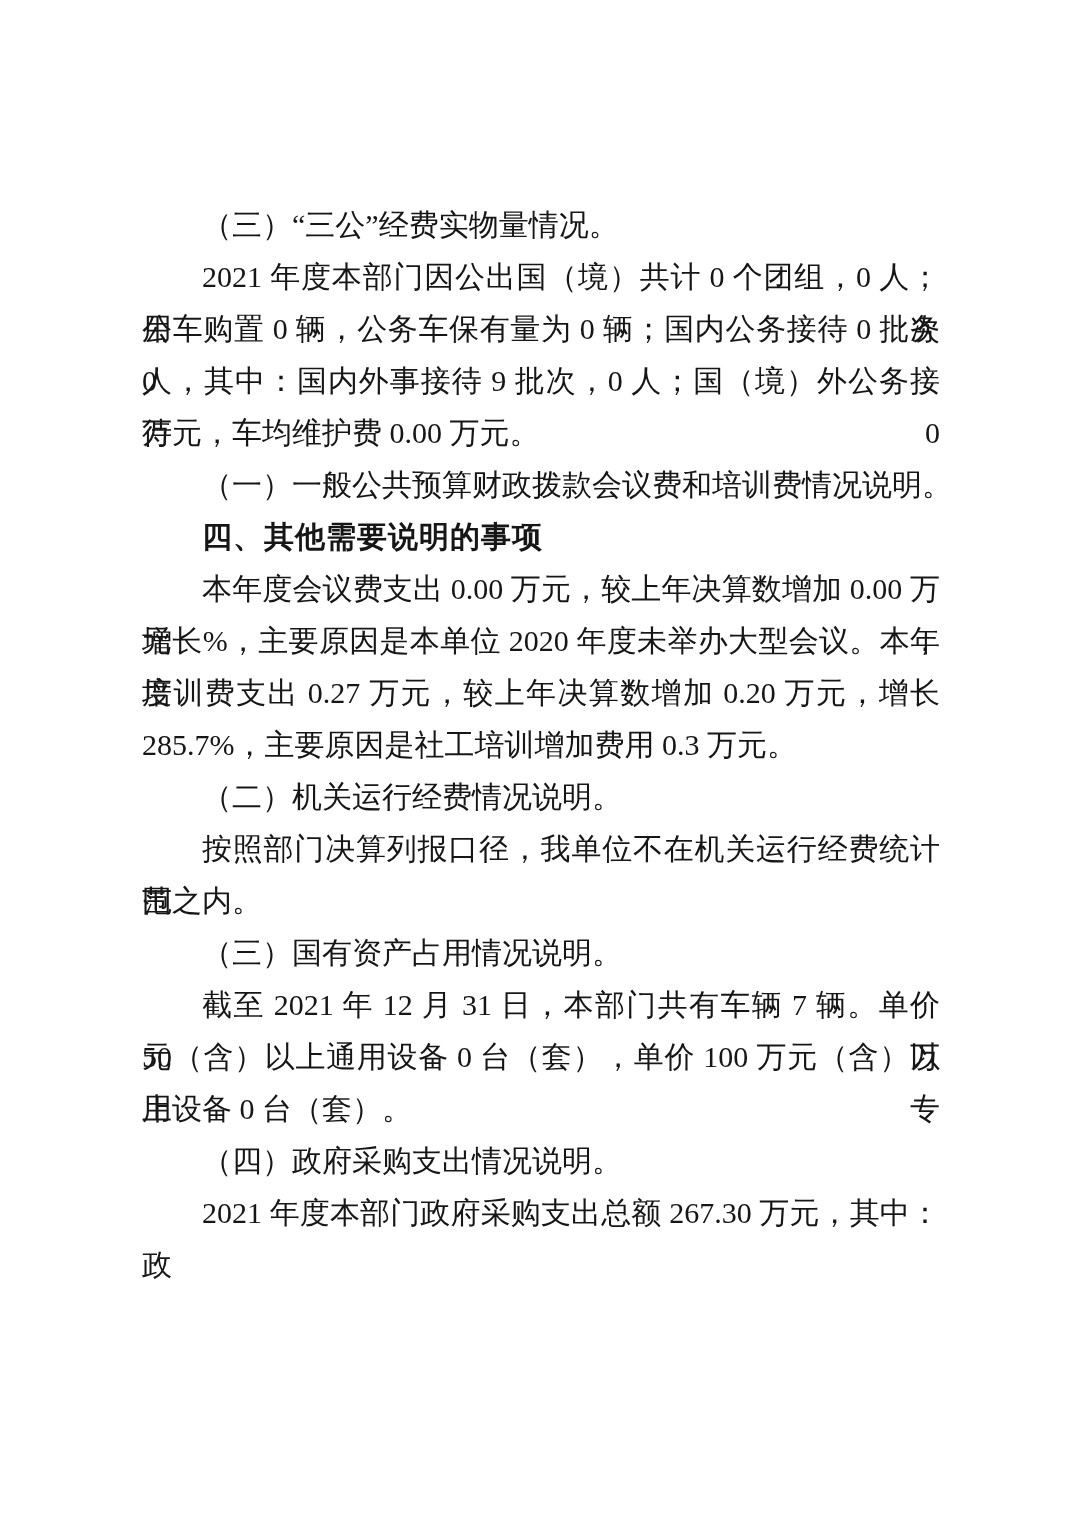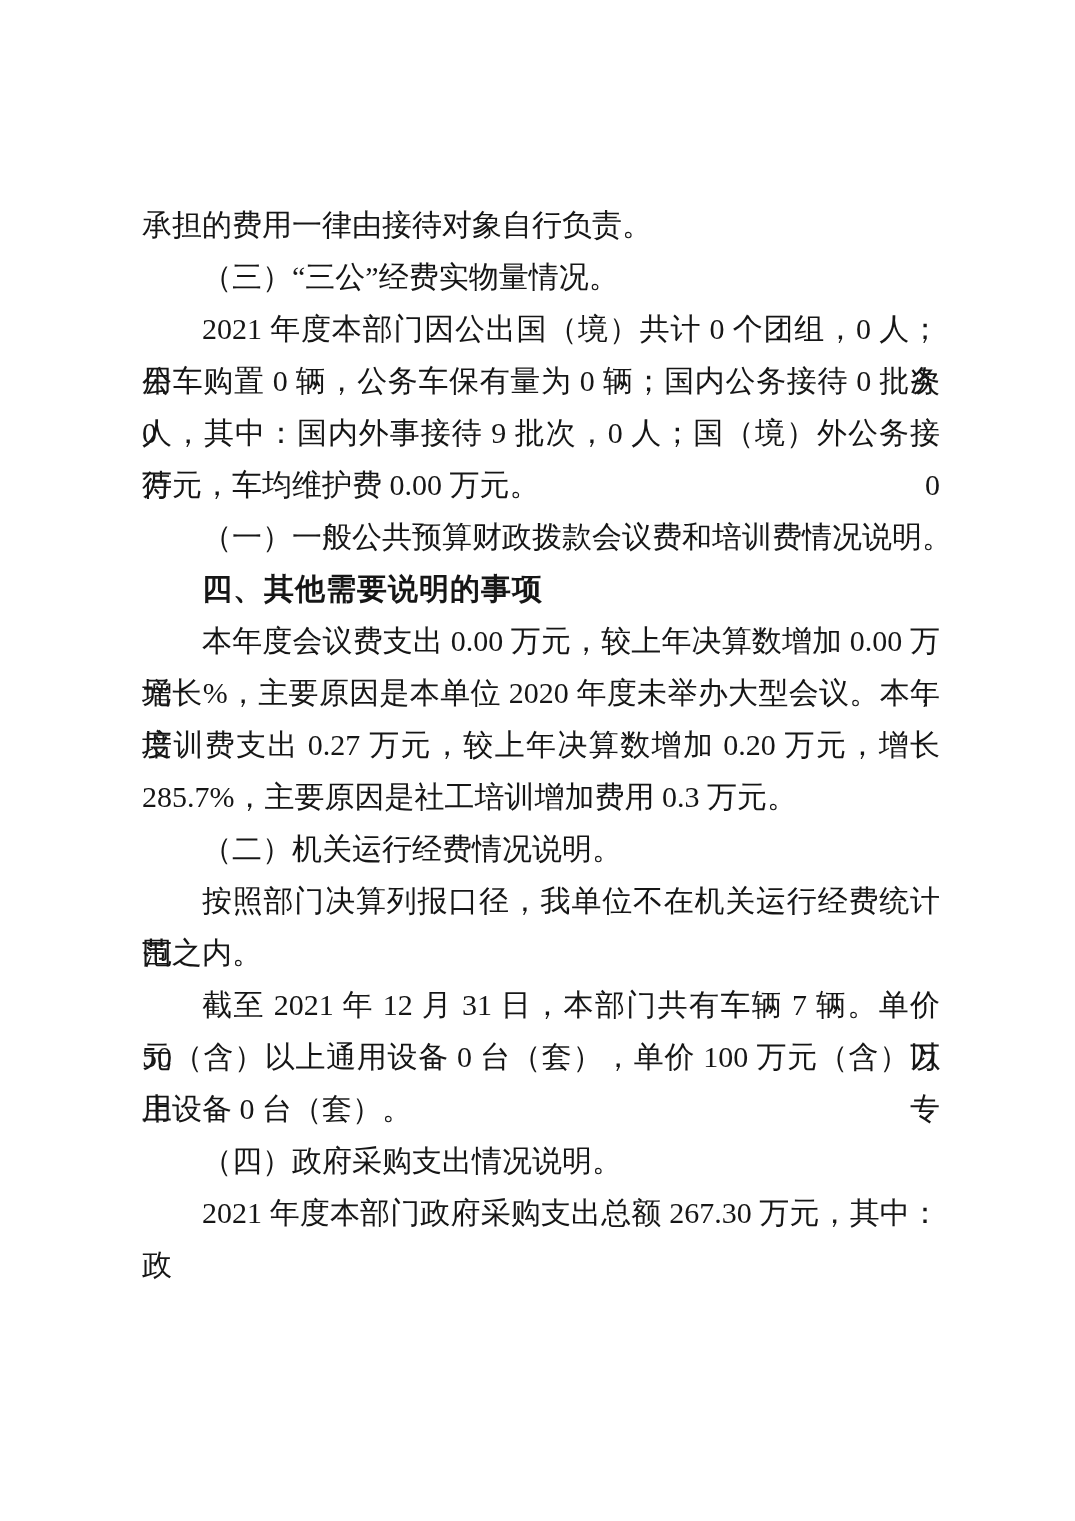--- a/index.html
+++ b/index.html
@@ -47,34 +47,34 @@
     font-family: "Liberation Sans", sans-serif;
     font-weight: bold;
     letter-spacing: 1px;
   }
 </style>
 </head>
 <body>
 
 <div class="page">
   <div class="textblock">
-    <div class="line left">承担的费用一律由接待对象自行负责。</div>
     <div class="line left indent">（三）“三公”经费实物量情况。</div>
     <div class="line fill indent">2021 年度本部门因公出国（境）共计 0 个团组，0 人；公务</div>
     <div class="line fill">用车购置 0 辆，公务车保有量为 0 辆；国内公务接待 0 批次 0</div>
     <div class="line fill">人，其中：国内外事接待 9 批次，0 人；国（境）外公务接待 0</div>
     <div class="line left">万元，车均维护费 0.00 万元。</div>
     <div class="line left indent">（一）一般公共预算财政拨款会议费和培训费情况说明。</div>
     <div class="line left indent heading">四、其他需要说明的事项</div>
     <div class="line fill indent">本年度会议费支出 0.00 万元，较上年决算数增加 0.00 万元，</div>
     <div class="line fill">增长%，主要原因是本单位 2020 年度未举办大型会议。本年度</div>
     <div class="line fill">培训费支出 0.27 万元，较上年决算数增加 0.20 万元，增长</div>
     <div class="line left">285.7%，主要原因是社工培训增加费用 0.3 万元。</div>
     <div class="line left indent">（二）机关运行经费情况说明。</div>
     <div class="line fill indent">按照部门决算列报口径，我单位不在机关运行经费统计范</div>
     <div class="line left">围之内。</div>
+    <div class="line left indent">（三）国有资产占用情况说明。</div>
     <div class="line fill indent">截至 2021 年 12 月 31 日，本部门共有车辆 7 辆。单价 50 万</div>
     <div class="line fill">元（含）以上通用设备 0 台（套），单价 100 万元（含）以上专</div>
     <div class="line left">用设备 0 台（套）。</div>
     <div class="line left indent">（四）政府采购支出情况说明。</div>
     <div class="line fill indent">2021 年度本部门政府采购支出总额 267.30 万元，其中：政</div>
   </div>
 </div>
 
 </body></html>

